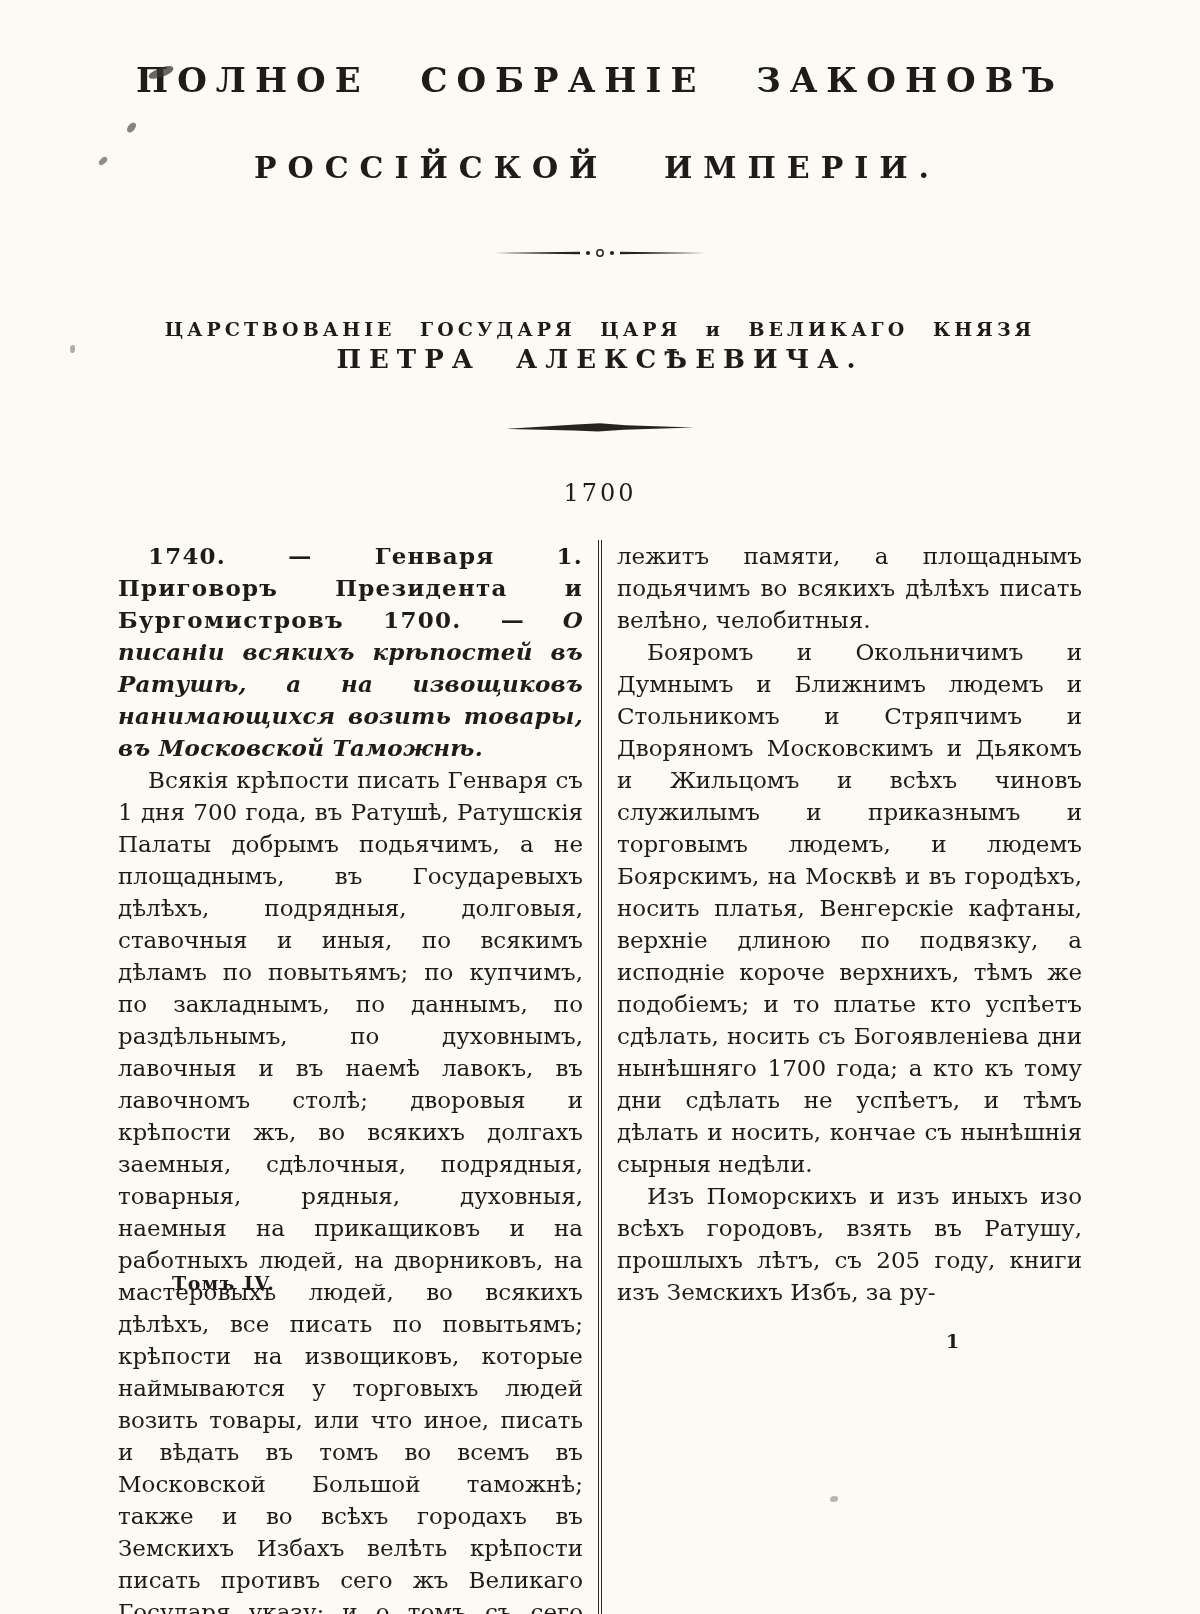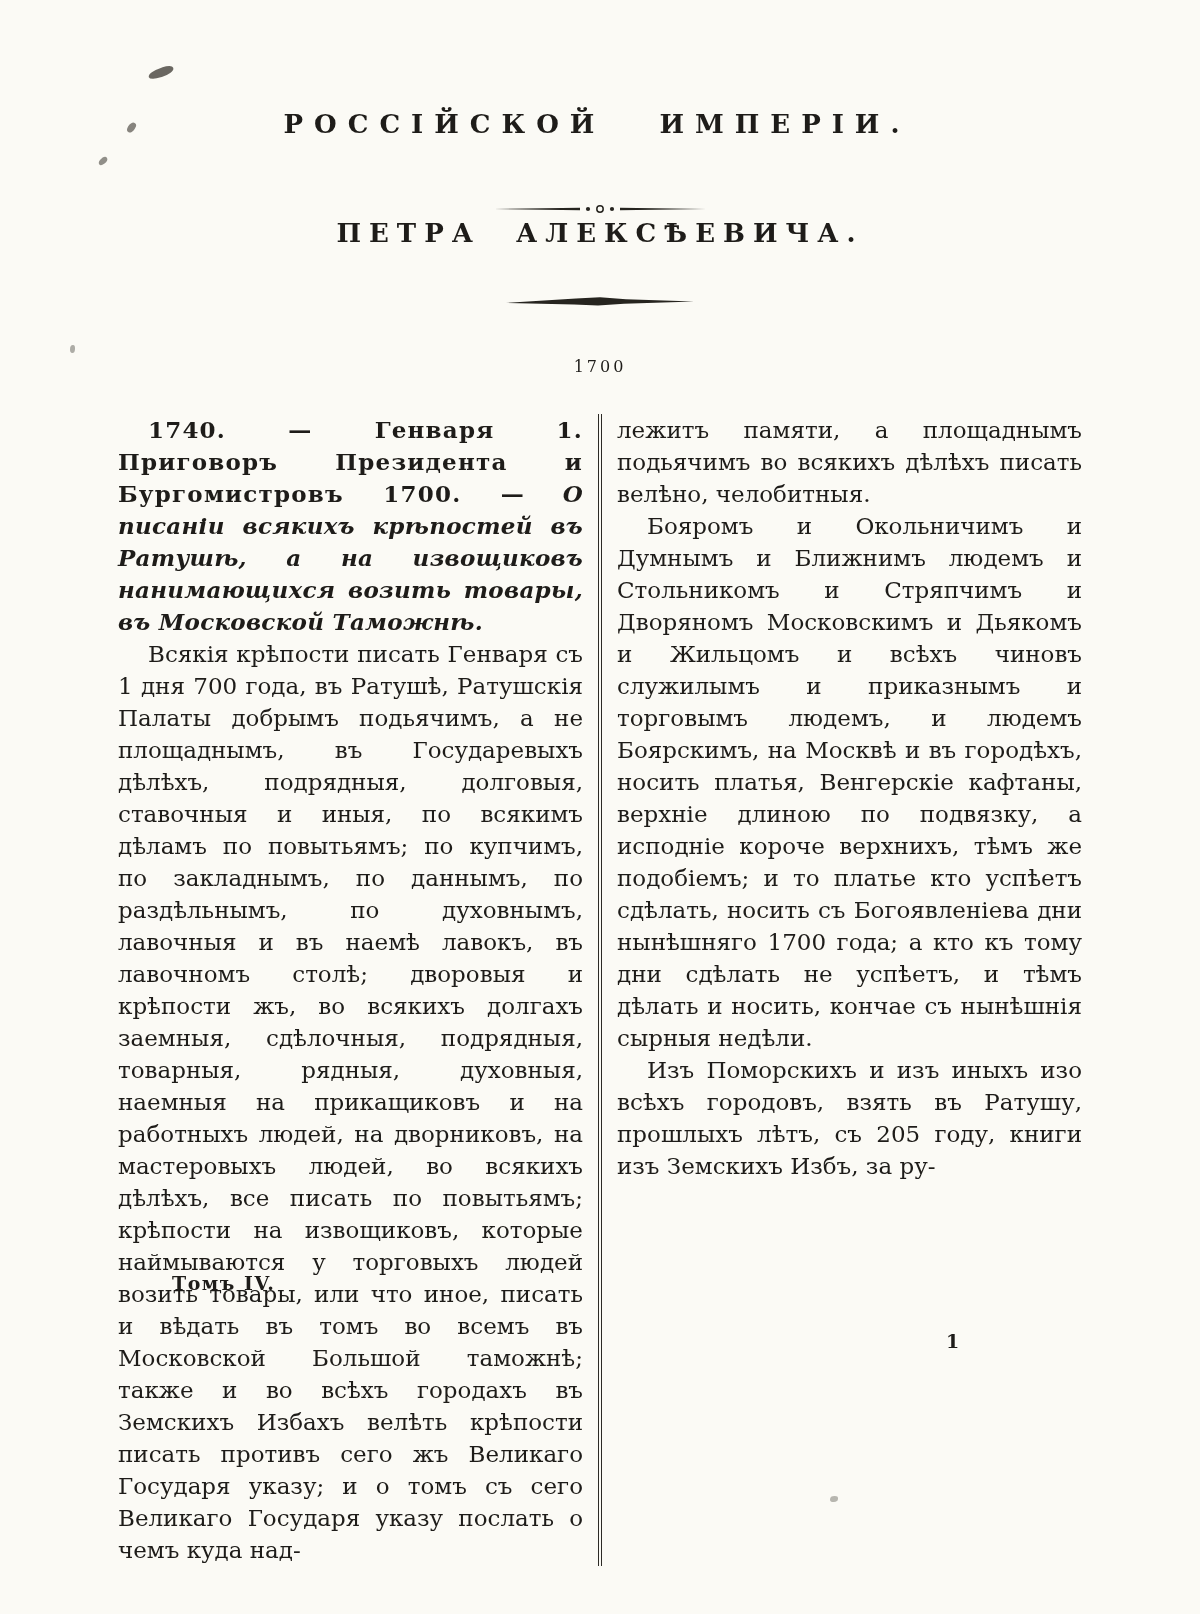--- a/index.html
+++ b/index.html
@@ -23,21 +23,21 @@
 
   .title1 {
     font-size: 34px;
     line-height: 44px;
     font-weight: bold;
     letter-spacing: 9px;
     word-spacing: 30px;
     margin: 0;
   }
   .title2 {
-    font-size: 26px;
+    font-size: 30px;
     line-height: 44px;
     font-weight: bold;
     letter-spacing: 11px;
     word-spacing: 34px;
     margin: 44px 6px 0 0;
   }
   .divider1 { margin-top: 56px; }
   .reign1 {
     margin-top: 56px;
     font-size: 19px;
@@ -49,21 +49,21 @@
   .reign2 {
     font-size: 26px;
     line-height: 34px;
     font-weight: bold;
     letter-spacing: 8px;
     word-spacing: 18px;
   }
   .divider2 { margin-top: 46px; }
   .year {
     margin-top: 46px;
-    font-size: 16px;
+    font-size: 24px;
     line-height: 26px;
     letter-spacing: 3px;
   }
 
   .columns {
     display: flex;
     margin: 34px 118px 0 118px;
   }
   .column {
     flex: 1 1 0;
@@ -129,32 +129,34 @@
 
 <div class="page">
 
   <div class="speck s1"></div>
   <div class="speck s2"></div>
   <div class="speck s3"></div>
   <div class="speck s4"></div>
   <div class="speck s5"></div>
 
   <header class="center">
+    <h1 class="title1">ПОЛНОЕ СОБРАНІЕ ЗАКОНОВЪ</h1>
     <h1 class="title2">РОССІЙСКОЙ ИМПЕРІИ.</h1>
 
     <div class="divider1">
       <svg width="212" height="14" viewBox="0 0 212 14" aria-hidden="true">
         <polygon points="0,7 86,5.8 86,8.2" fill="#26241f"></polygon>
         <polygon points="212,7 126,5.8 126,8.2" fill="#26241f"></polygon>
         <circle cx="94" cy="7" r="2.1" fill="#26241f"></circle>
         <circle cx="106" cy="7" r="3.2" fill="none" stroke="#26241f" stroke-width="1.5"></circle>
         <circle cx="118" cy="7" r="2.1" fill="#26241f"></circle>
       </svg>
     </div>
 
+    <div class="reign1">ЦАРСТВОВАНІЕ ГОСУДАРЯ ЦАРЯ и ВЕЛИКАГО КНЯЗЯ</div>
     <div class="reign2">ПЕТРА АЛЕКСѢЕВИЧА.</div>
 
     <div class="divider2">
       <svg width="188" height="12" viewBox="0 0 188 12" aria-hidden="true">
         <polygon points="0,7 70,2.6 94,1.2 120,3.2 188,5.6 118,7.8 92,9.6 68,8.4" fill="#26241f"></polygon>
       </svg>
     </div>
 
     <div class="year">1700</div>
   </header>

